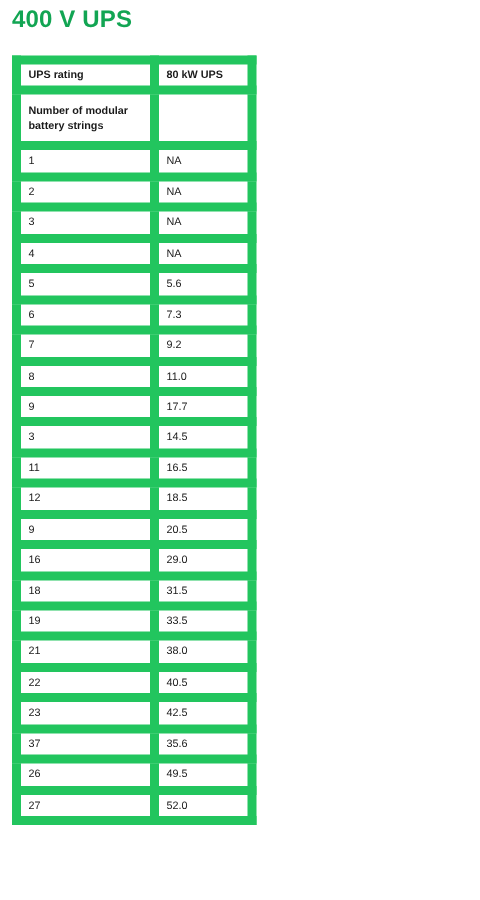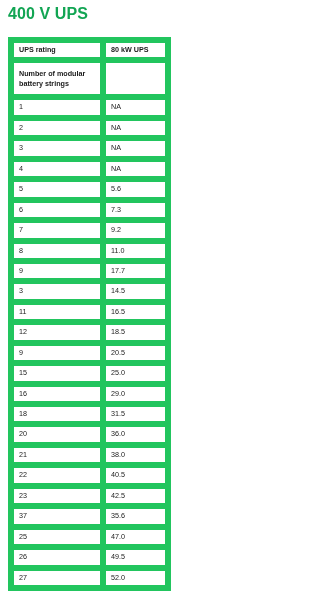--- a/index.html
+++ b/index.html
@@ -149,56 +149,48 @@
         </tr>
         <tr class="data-row">
           <td>12</td>
           <td>18.5</td>
         </tr>
         <tr class="data-row">
           <td>9</td>
           <td>20.5</td>
         </tr>
         <tr class="data-row">
-          <td>15</td>
-          <td>25.0</td>
-        </tr>
-        <tr class="data-row">
           <td>16</td>
           <td>29.0</td>
         </tr>
         <tr class="data-row">
           <td>18</td>
           <td>31.5</td>
         </tr>
         <tr class="data-row">
-          <td>20</td>
-          <td>36.0</td>
+          <td>19</td>
+          <td>33.5</td>
         </tr>
         <tr class="data-row">
           <td>21</td>
           <td>38.0</td>
         </tr>
         <tr class="data-row">
           <td>22</td>
           <td>40.5</td>
         </tr>
         <tr class="data-row">
           <td>23</td>
           <td>42.5</td>
         </tr>
         <tr class="data-row">
           <td>37</td>
           <td>35.6</td>
         </tr>
         <tr class="data-row">
-          <td>25</td>
-          <td>47.0</td>
-        </tr>
-        <tr class="data-row">
           <td>26</td>
           <td>49.5</td>
         </tr>
         <tr class="data-row">
           <td>27</td>
           <td>52.0</td>
         </tr>
       </tbody>
   </table>
 

